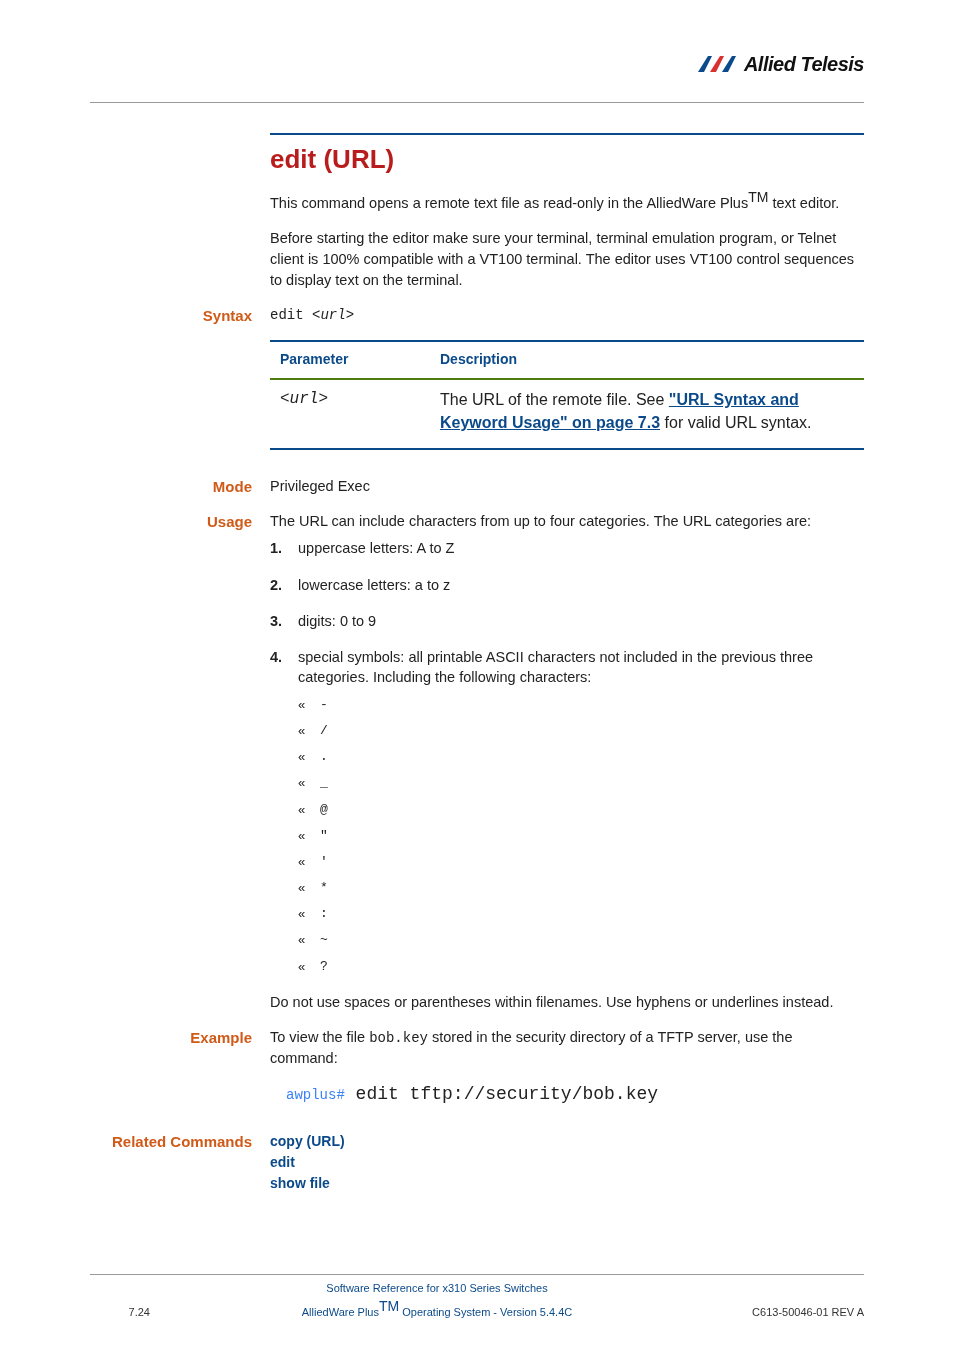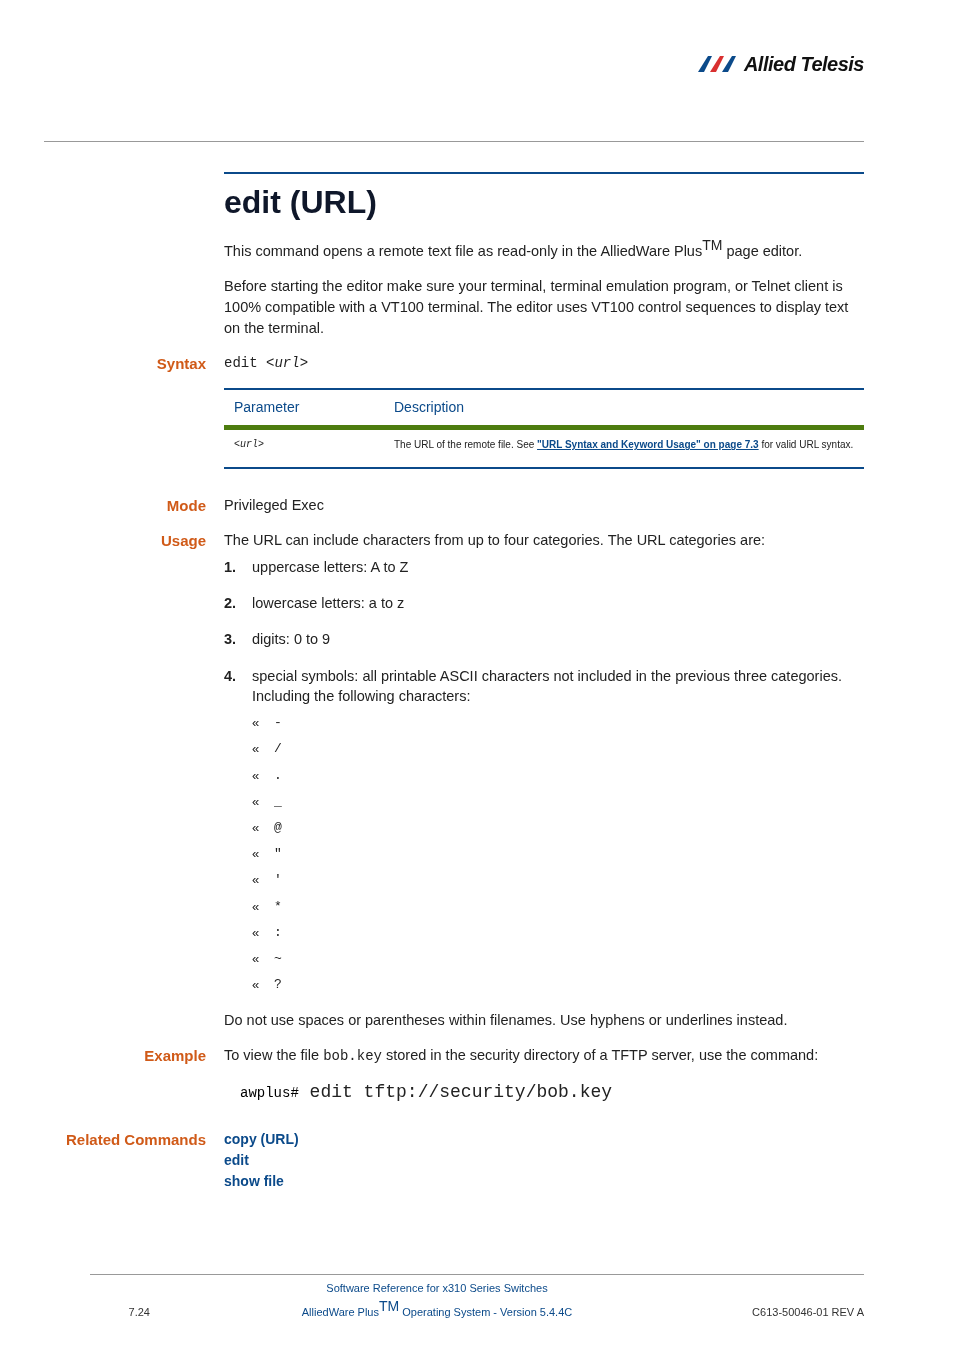--- a/index.html
+++ b/index.html
@@ -7,22 +7,21 @@
     font-family: "Myriad Pro", "Segoe UI", -apple-system, Helvetica, Arial, sans-serif;
     width: 954px;
     height: 1350px;
     background: #fff;
     color: #222;
     position: relative;
     font-size: 14px;
     line-height: 1.4;
   }
   .page {
-    padding: 50px 90px 30px 44px;
-    margin-top: 39px;
+    padding: 50px 90px 30px 90px;
   }
   .logo-area {
     position: absolute;
     top: 50px;
     right: 90px;
     display: flex;
     align-items: center;
   }
   .logo-text {
     font-weight: 600;
@@ -40,22 +39,22 @@
   }
   .content {
     margin-left: 180px;
   }
   .section-rule {
     border: none;
     border-top: 2px solid #0b4a8a;
     margin-bottom: 6px;
   }
   h1.title {
-    color: #0f172a;
-    font-size: 32px;
+    color: #b91c1c;
+    font-size: 26px;
     font-weight: 700;
     margin-bottom: 10px;
   }
   .body-text {
     margin-bottom: 14px;
     font-size: 14.5px;
     line-height: 1.45;
   }
   .sup { font-size: 14px; vertical-align: super; }
   .row { display: flex; margin-bottom: 14px; }
@@ -73,30 +72,30 @@
   .mono { font-family: "Courier New", monospace; font-size: 14px; }
   .param-table {
     border-collapse: collapse;
     width: 100%;
     margin-top: 8px;
     margin-bottom: 8px;
   }
   .param-table th {
     text-align: left;
     color: #0b4a8a;
-    font-weight: 400;
+    font-weight: 700;
     padding: 8px 10px 8px 10px;
     border-top: 2px solid #0b4a8a;
-    border-bottom: 5px solid #4d7c0f;
+    border-bottom: 2px solid #4d7c0f;
     font-size: 14px;
   }
   .param-table td {
     padding: 8px 10px 14px 10px;
     vertical-align: top;
-    font-size: 10px;
+    font-size: 16px;
     line-height: 1.45;
   }
   .param-table tr.last td { border-bottom: 2px solid #0b4a8a; }
   .link { color: #0b4a8a; font-weight: 700; }
   ol.numbered {
     list-style: none;
     counter-reset: item;
     margin-top: 6px;
   }
   ol.numbered > li {
@@ -129,21 +128,21 @@
     left: 0;
     font-family: "Segoe UI", Arial, sans-serif;
     font-size: 13px;
   }
   .example-block {
     background: #fff;
     border: none;
     padding: 0 0 0 16px;
     margin-top: 4px;
   }
-  .prompt { color: #000000; font-family: "Courier New", monospace; font-size: 14px; }
+  .prompt { color: #3b82f6; font-family: "Courier New", monospace; font-size: 14px; }
   .cmd { font-family: "Courier New", monospace; font-size: 18px; }
   .related-links a { color: #0b4a8a; font-weight: 700; text-decoration: none; display: block; line-height: 1.5; font-size: 14px; }
   .footer {
     position: absolute;
     bottom: 30px;
     left: 90px;
     right: 90px;
     border-top: 1px solid #999;
     padding-top: 6px;
     display: flex;
@@ -171,21 +170,21 @@
     <span class="logo-text">Allied Telesis</span>
   </div>
 
   <hr class="header-rule">
 
   <div class="content">
     <hr class="section-rule">
     <h1 class="title">edit (URL)</h1>
 
     <p class="body-text">
-      <span>This command opens a remote text file as read-only in the AlliedWare Plus</span><span class="sup">TM</span><span> page editor.</span>
+      <span>This command opens a remote text file as read-only in the AlliedWare Plus</span><span class="sup">TM</span><span> text editor.</span>
     </p>
 
     <p class="body-text">Before starting the editor make sure your terminal, terminal emulation program, or Telnet client is 100% compatible with a VT100 terminal. The editor uses VT100 control sequences to display text on the terminal.</p>
 
     <div class="row">
       <div class="label-col">Syntax</div>
       <div class="value-col mono">
         <span>edit &lt;</span><i>url</i><span>&gt;</span>
       </div>
     </div>

